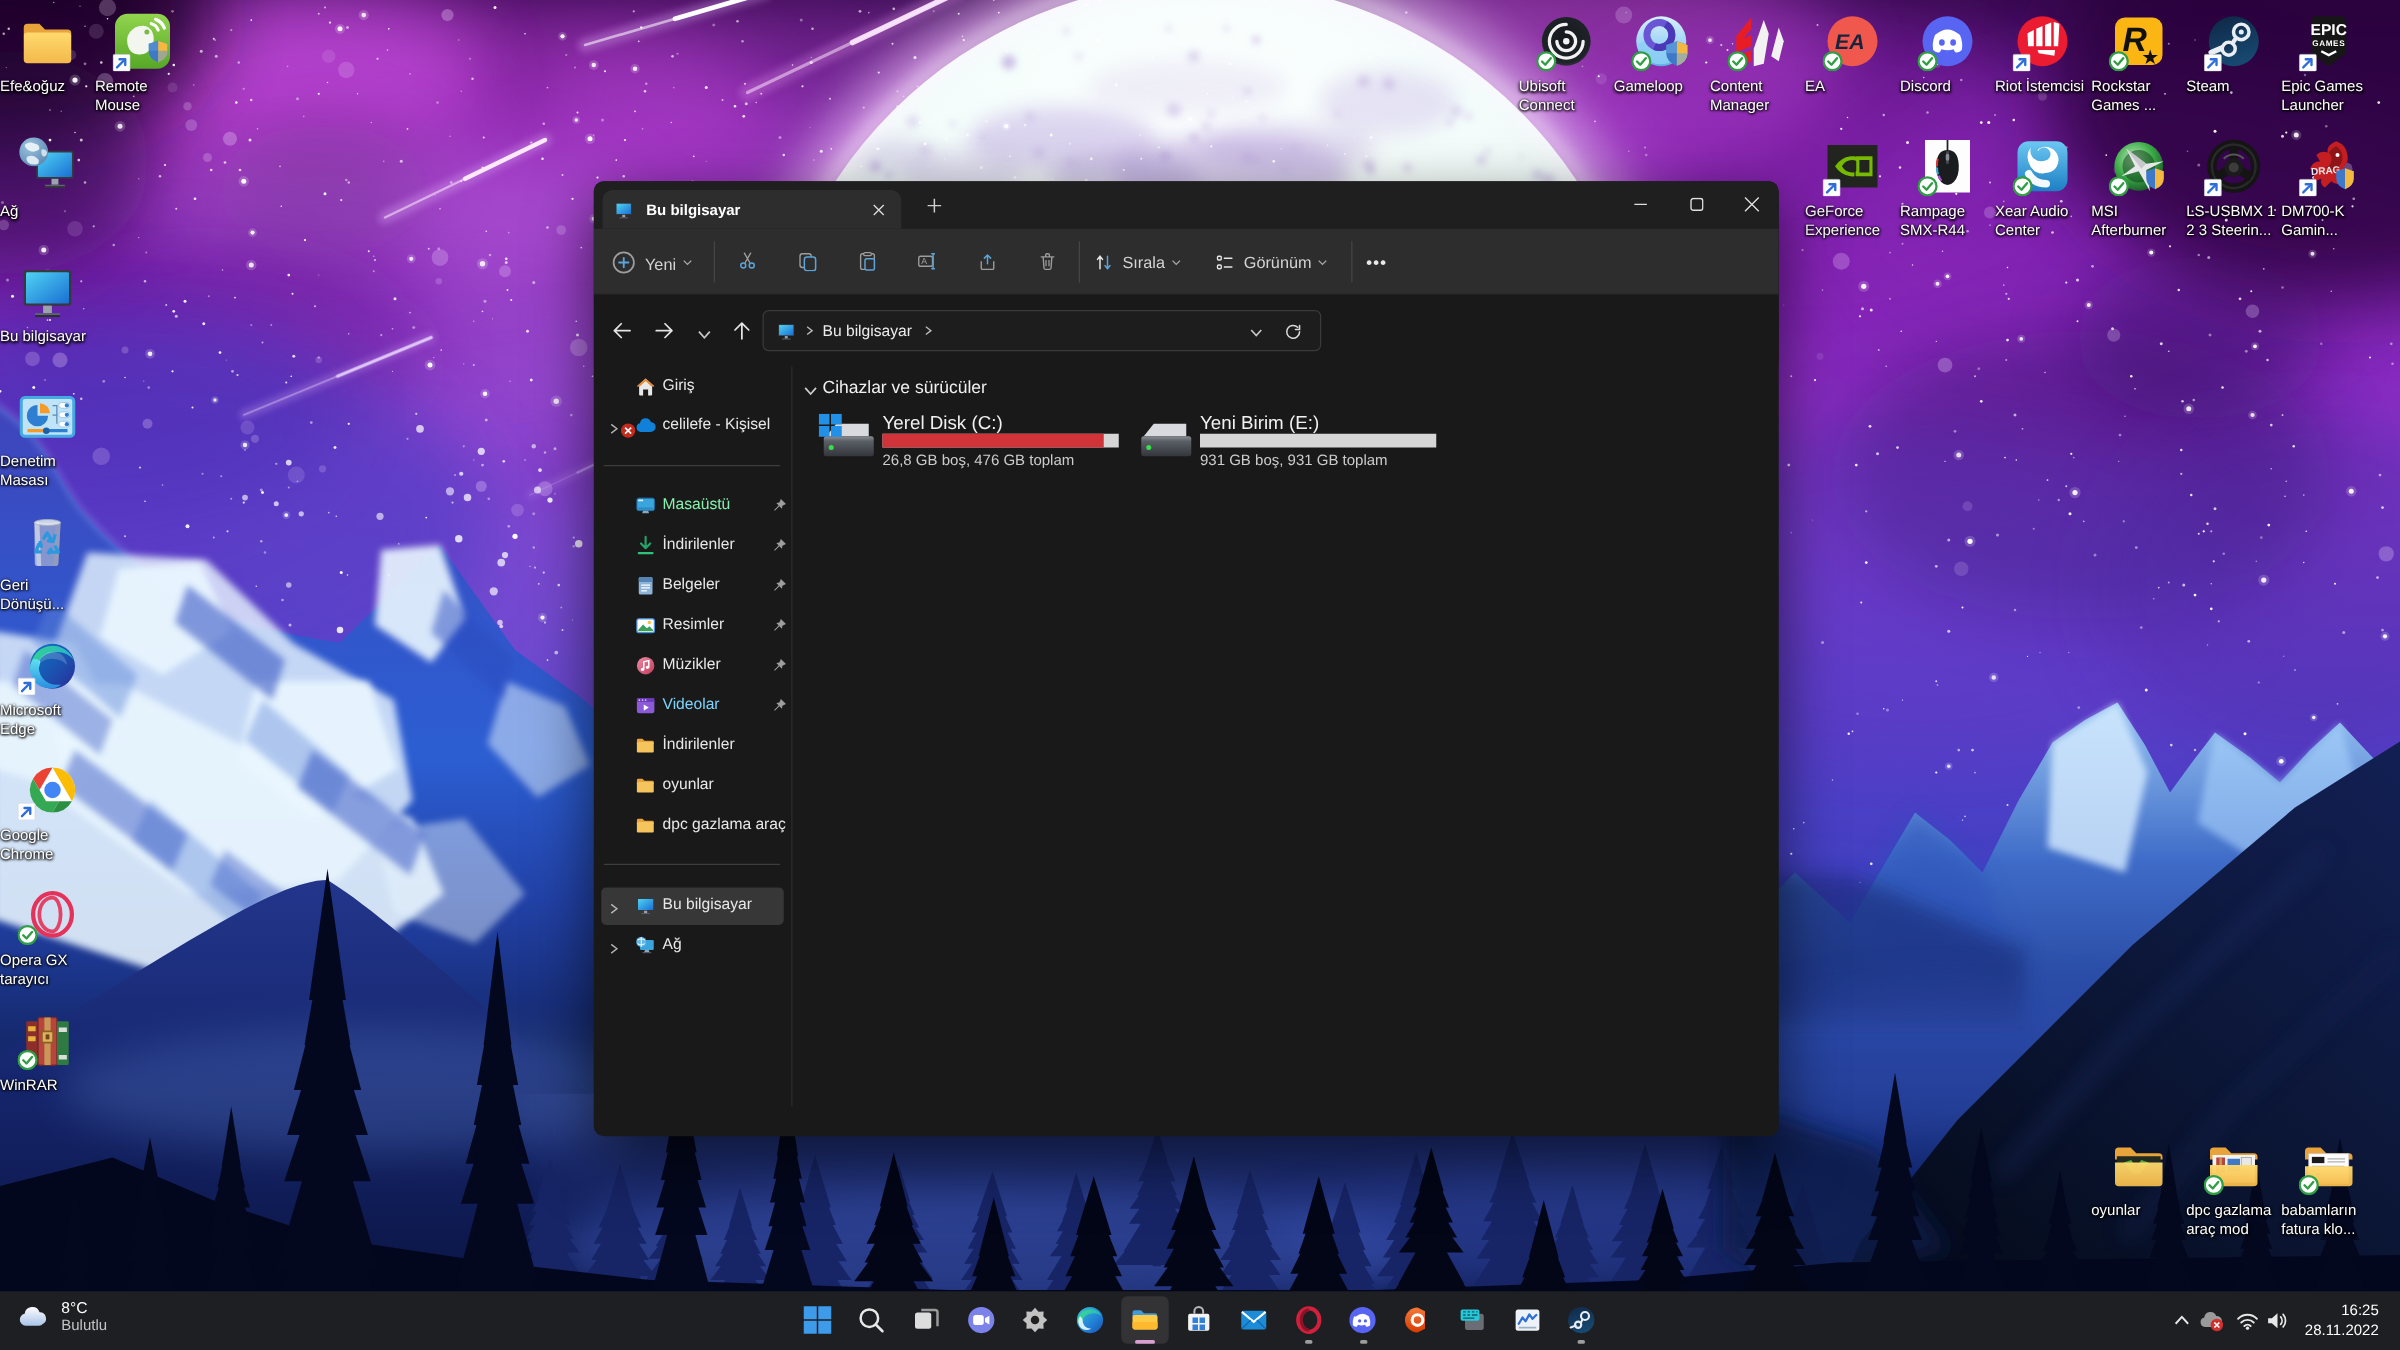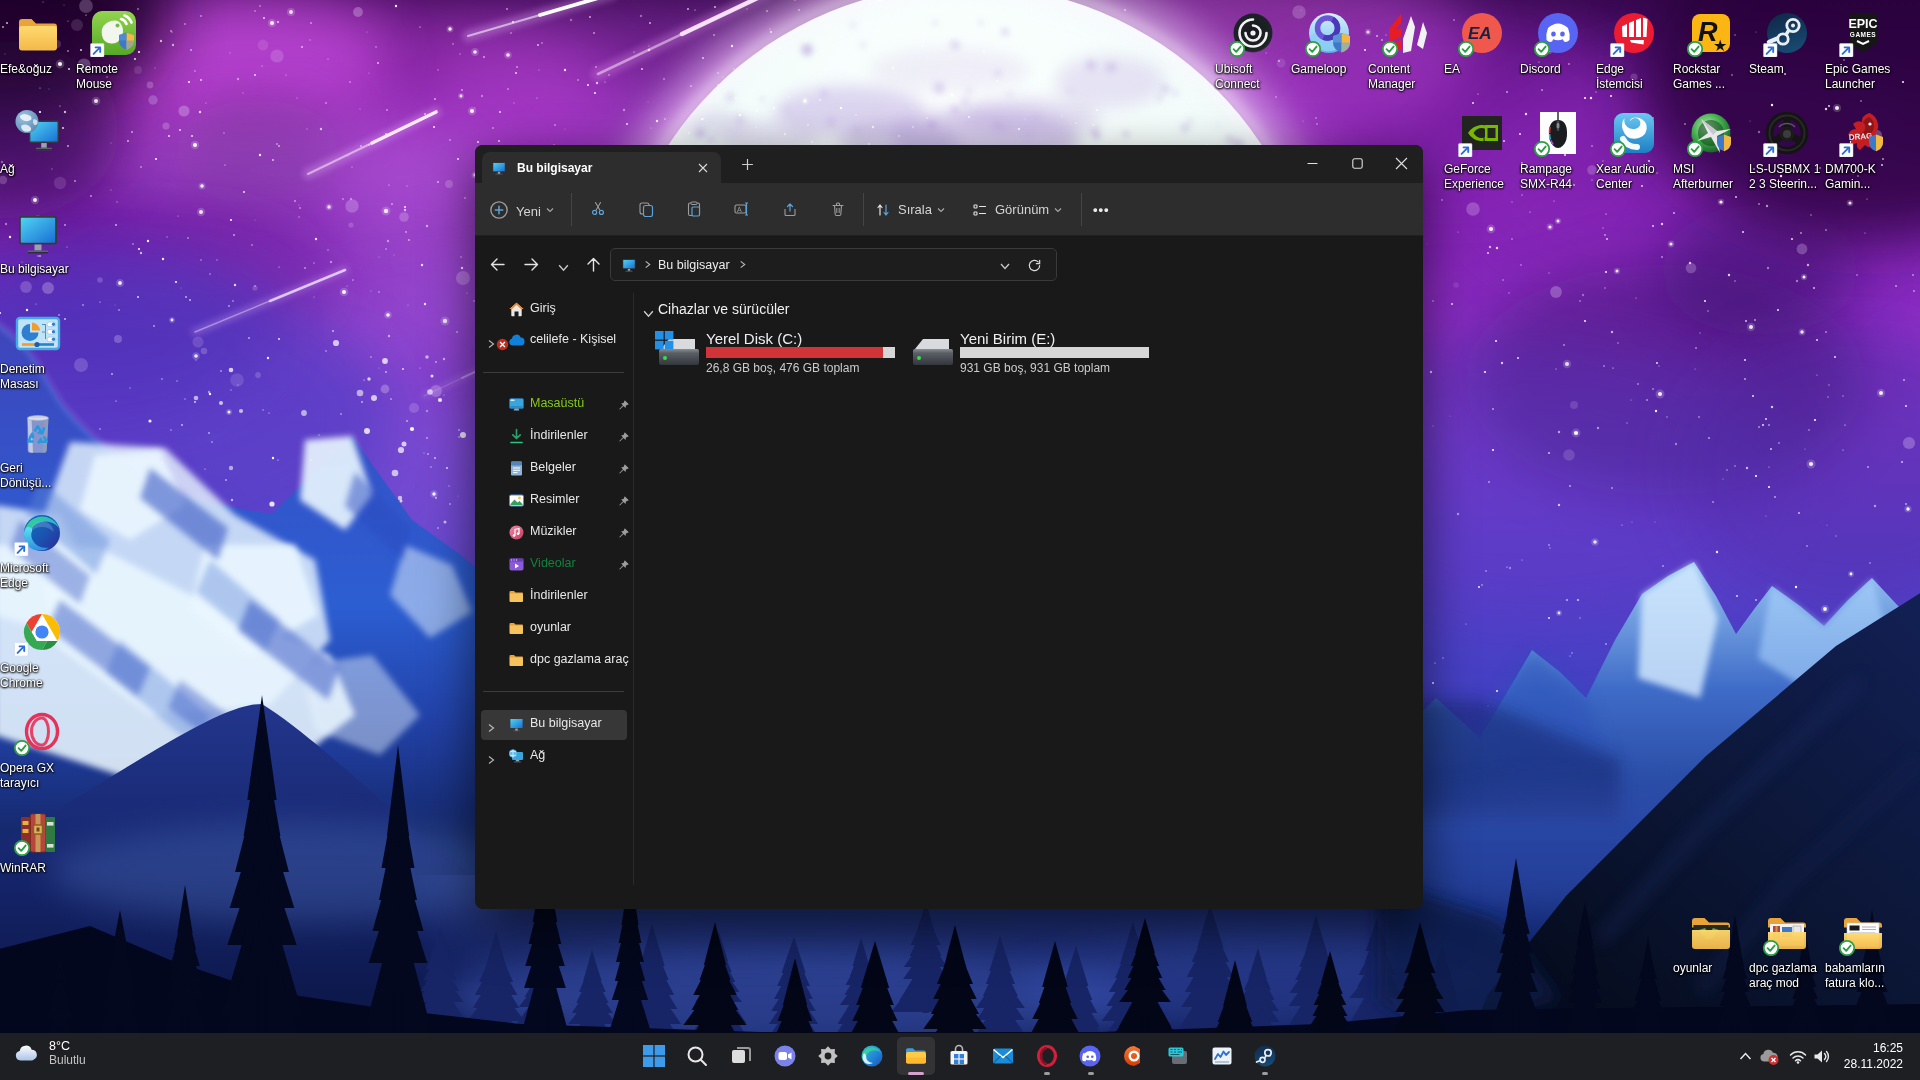--- a/index.html
+++ b/index.html
@@ -2287,21 +2287,21 @@
           <circle cx="24" cy="24" r="20" fill="#eb1b32"></circle>
           <path d="M12 17.5 L17 15 V28 H12.5 Z" fill="#fff"></path>
           <path d="M19 14 L24 11.8 V28 H19 Z" fill="#fff"></path>
           <path d="M26 11 L31 9 V28 H26 Z" fill="#fff"></path>
           <path d="M33 8.5 L37.5 10 L36.5 28 H33 Z" fill="#fff"></path>
           <path d="M20 31 L34 31 L33.5 35.5 L21 33.5 Z" fill="#fff"></path>
           <rect x="0.5" y="34.5" width="13.5" height="13.5" rx="1" fill="#fff" stroke="#c8d0dc" stroke-width="0.5"></rect>
           <path d="M3.6 44.9 L9.3 39.2" stroke="#2e6ed8" stroke-width="1.9" stroke-linecap="round"></path>
           <path d="M5.6 38.4 L10.2 38.4 L10.2 43" fill="none" stroke="#2e6ed8" stroke-width="1.9" stroke-linecap="round" stroke-linejoin="round"></path>
         </svg></div>
-      <div class="dlab">Edge İstemcisi</div>
+      <div class="dlab">Riot İstemcisi</div>
     </div>
     <div class="dicon" style="left:1673px;top:9px">
       <div class="dimg"><svg width="48" height="48" viewBox="0 0 48 48" xmlns="http://www.w3.org/2000/svg">
           <rect x="5" y="5" width="38" height="38" rx="8" fill="#fcb614"></rect>
           <text x="11" y="32" font-family="Liberation Sans, sans-serif" font-size="27" font-weight="bold" font-style="italic" fill="#111">R</text>
           <text x="26" y="42" font-family="Liberation Sans, sans-serif" font-size="16" fill="#111">★</text>
           <circle cx="8" cy="40" r="7.2" fill="#fff"></circle>
           <circle cx="8" cy="40" r="7.2" fill="none" stroke="#2f9e44" stroke-width="1.8"></circle>
           <path d="M4.6 40.2 L7.2 42.8 L11.6 37.6" fill="none" stroke="#2f9e44" stroke-width="1.9" stroke-linecap="round" stroke-linejoin="round"></path>
         </svg></div>
@@ -2647,21 +2647,21 @@
           <path d="M5 5 L11 11 M11 5 L5 11" stroke="#fff" stroke-width="1.6"></path>
         </svg>
         <div class="hsep" style="top:79px"></div>
         <div style="position:absolute;left:33px;top:103px"><svg width="17" height="17" viewBox="0 0 17 17" xmlns="http://www.w3.org/2000/svg">
             <rect x="1.5" y="2.5" width="14" height="10" rx="1.5" fill="#3aa5dc"></rect>
             <rect x="1.5" y="2.5" width="14" height="10" rx="1.5" fill="none" stroke="#1f6da8" stroke-width="0.8"></rect>
             <rect x="2.5" y="3.5" width="4" height="1.5" rx="0.5" fill="#d8f0fc"></rect>
             <rect x="2.5" y="10" width="12" height="1.8" fill="#1f6da8" opacity="0.5"></rect>
             <path d="M6.5 12.5 h4 l0.8 2 h-5.6 Z" fill="#8fa8b8"></path>
           </svg></div>
-        <div style="position:absolute;left:55px;top:103px;font-size:12.5px;color:#84cc16;white-space:nowrap">Masaüstü</div>
+        <div style="position:absolute;left:55px;top:103px;font-size:12.5px;color:#86efac;white-space:nowrap">Masaüstü</div>
         <div style="position:absolute;left:142px;top:105px"><svg width="13" height="13" viewBox="0 0 16 16">
             <path d="M9.5 1.5 L14.5 6.5 L11 8 L10.5 11 L8 8.5 L3.5 13 L2.8 12.3 L7.3 7.8 L5 5.5 L8 4.8 Z" fill="#9d9d9d"></path>
           </svg></div>
         <div style="position:absolute;left:33px;top:135px"><svg width="17" height="17" viewBox="0 0 17 17" xmlns="http://www.w3.org/2000/svg">
             <path d="M8.5 1.5 v9 M8.5 10.5 L4.8 6.8 M8.5 10.5 L12.2 6.8" fill="none" stroke="#26a269" stroke-width="1.7" stroke-linecap="round" stroke-linejoin="round"></path>
             <path d="M3 14.5 h11" stroke="#2ec27e" stroke-width="1.7" stroke-linecap="round"></path>
           </svg></div>
         <div style="position:absolute;left:55px;top:135px;font-size:12.5px;color:#e8e8e8;white-space:nowrap">İndirilenler</div>
         <div style="position:absolute;left:142px;top:137px"><svg width="13" height="13" viewBox="0 0 16 16">
             <path d="M9.5 1.5 L14.5 6.5 L11 8 L10.5 11 L8 8.5 L3.5 13 L2.8 12.3 L7.3 7.8 L5 5.5 L8 4.8 Z" fill="#9d9d9d"></path>
@@ -2702,21 +2702,21 @@
             <path d="M9.5 1.5 L14.5 6.5 L11 8 L10.5 11 L8 8.5 L3.5 13 L2.8 12.3 L7.3 7.8 L5 5.5 L8 4.8 Z" fill="#9d9d9d"></path>
           </svg></div>
         <div style="position:absolute;left:33px;top:263px"><svg width="17" height="17" viewBox="0 0 17 17" xmlns="http://www.w3.org/2000/svg">
             <rect x="1.5" y="2.5" width="14" height="12" rx="2" fill="#8a5ad8"></rect>
             <rect x="1.5" y="2.5" width="14" height="3" fill="#6a3ab8"></rect>
             <circle cx="3.5" cy="4" r="0.7" fill="#d8c8f8"></circle>
             <circle cx="6" cy="4" r="0.7" fill="#d8c8f8"></circle>
             <circle cx="8.5" cy="4" r="0.7" fill="#d8c8f8"></circle>
             <path d="M7 7.5 L11 10 L7 12.5 Z" fill="#fff"></path>
           </svg></div>
-        <div style="position:absolute;left:55px;top:263px;font-size:12.5px;color:#15803d;white-space:nowrap">Videolar</div>
+        <div style="position:absolute;left:55px;top:263px;font-size:12.5px;color:#7dd3fc;white-space:nowrap">Videolar</div>
         <div style="position:absolute;left:142px;top:265px"><svg width="13" height="13" viewBox="0 0 16 16">
             <path d="M9.5 1.5 L14.5 6.5 L11 8 L10.5 11 L8 8.5 L3.5 13 L2.8 12.3 L7.3 7.8 L5 5.5 L8 4.8 Z" fill="#9d9d9d"></path>
           </svg></div>
         <div style="position:absolute;left:33px;top:295px"><svg width="17" height="17" viewBox="0 0 17 17" xmlns="http://www.w3.org/2000/svg">
             <path d="M1.5 4 a1 1 0 0 1 1 -1 h3.5 l1.5 1.5 h6.5 a1 1 0 0 1 1 1 v1 h-13.5 Z" fill="#e8a33b"></path>
             <rect x="1.5" y="5.5" width="13.5" height="8.5" rx="1" fill="#f5c45c"></rect>
           </svg></div>
         <div style="position:absolute;left:55px;top:295px;font-size:12.5px;color:#e8e8e8;white-space:nowrap">İndirilenler</div>
         <div style="position:absolute;left:33px;top:327px"><svg width="17" height="17" viewBox="0 0 17 17" xmlns="http://www.w3.org/2000/svg">
             <path d="M1.5 4 a1 1 0 0 1 1 -1 h3.5 l1.5 1.5 h6.5 a1 1 0 0 1 1 1 v1 h-13.5 Z" fill="#e8a33b"></path>

